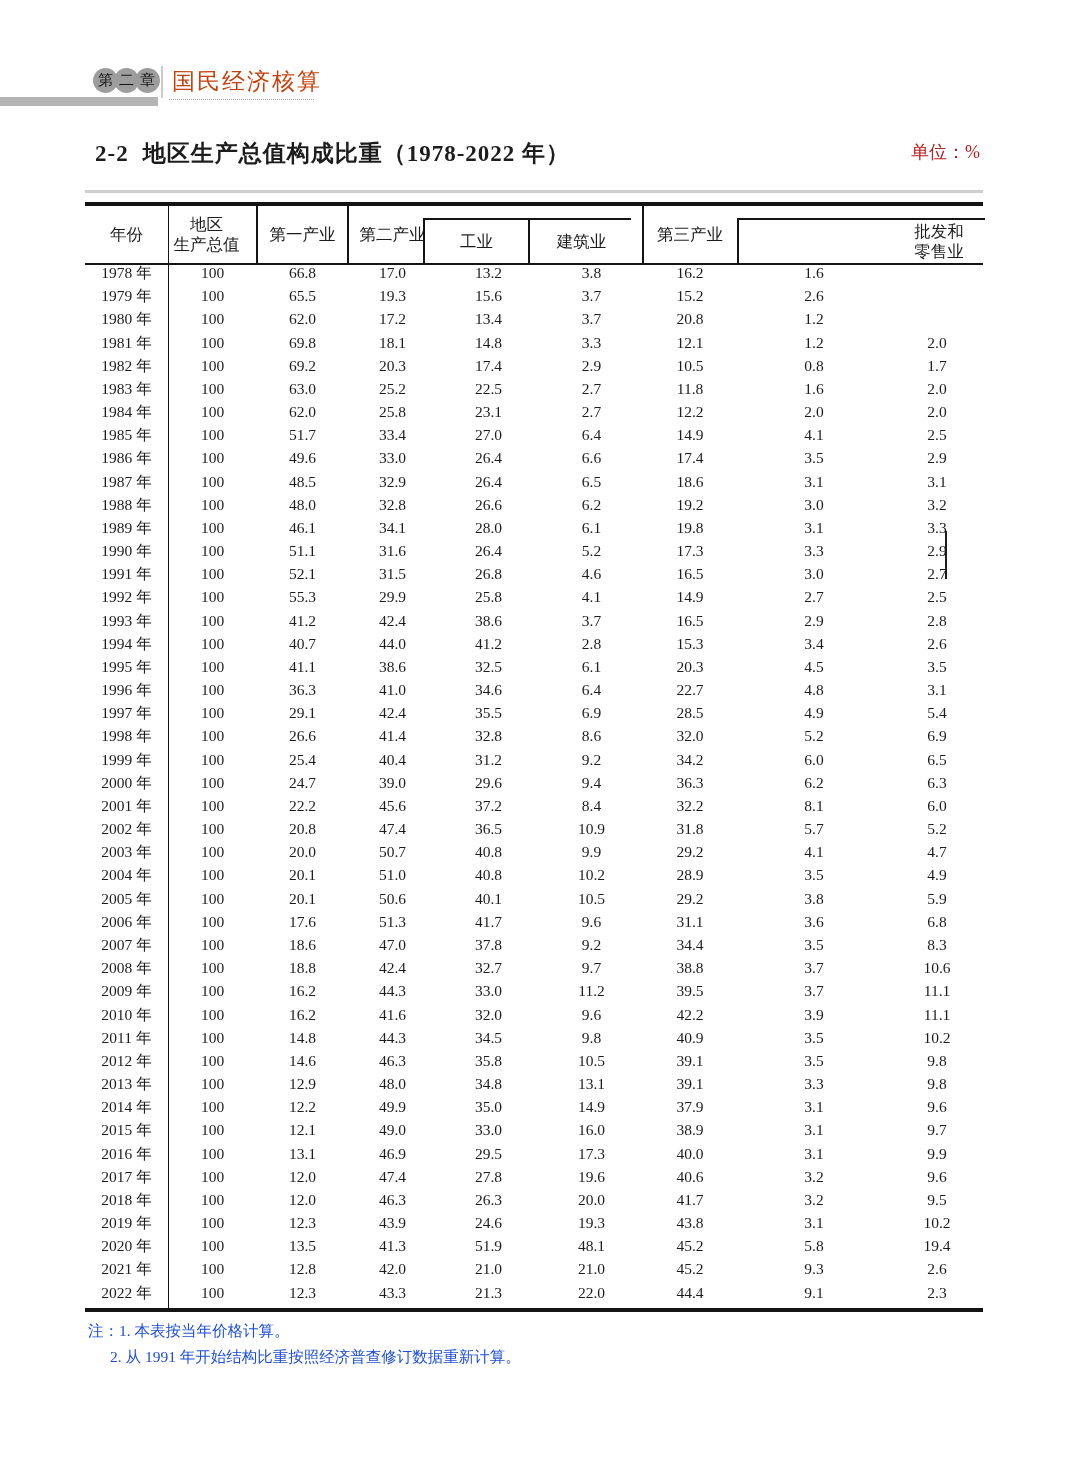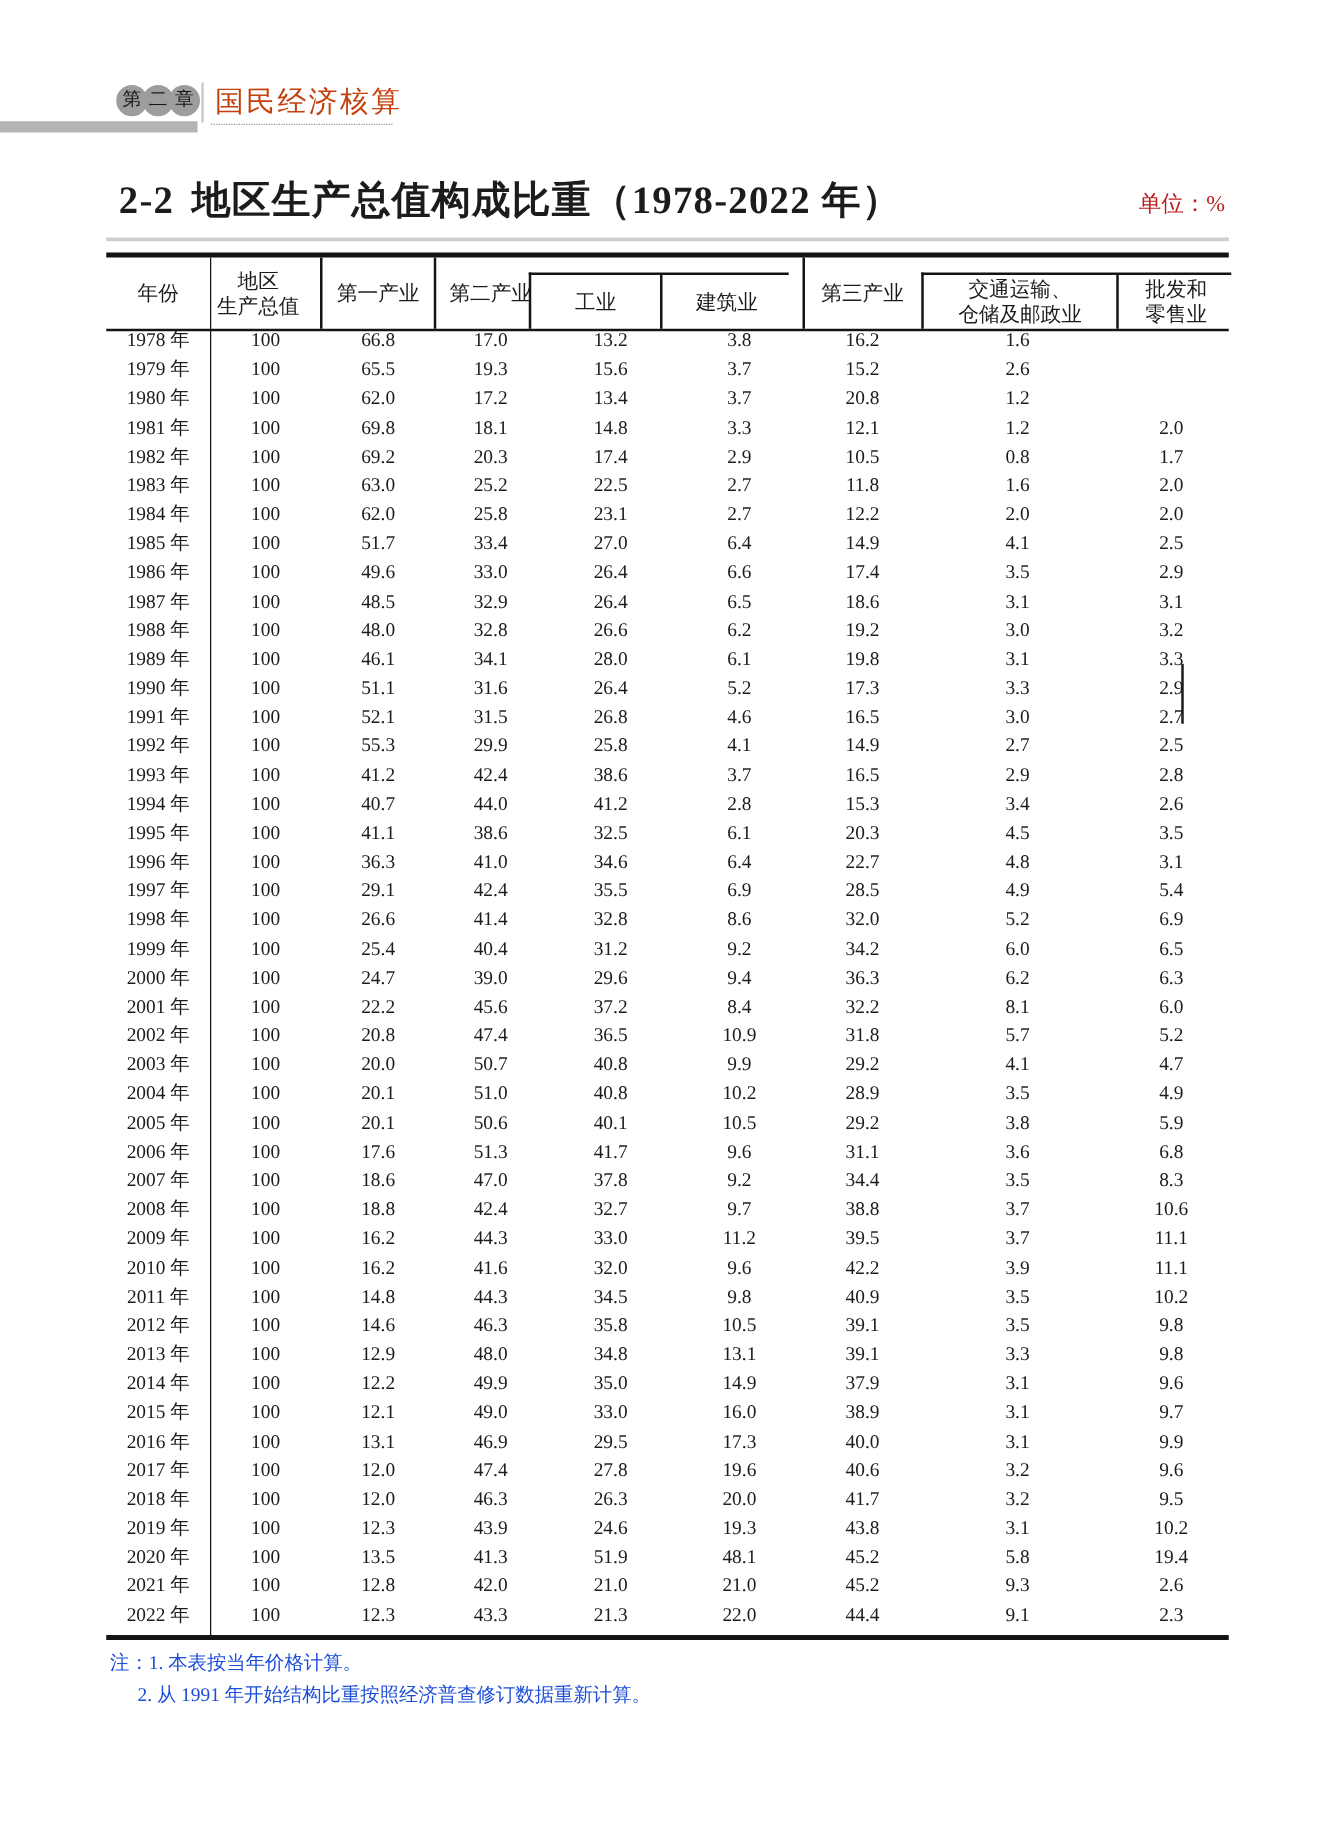--- a/index.html
+++ b/index.html
@@ -19,21 +19,21 @@
   .badge-circle + .badge-circle{margin-left:-4px;}
   .badge-divider{position:absolute; left:161px; top:66px; width:2px; height:32px; background:#cccccc;}
   .chapter-title{position:absolute; left:172px; top:66px; font-size:23px; letter-spacing:2px; color:#c2410c;}
   .dotted-rule{position:absolute; left:169px; top:99px; width:145px; border-bottom:1.5px dotted #9a9a9a;}
 
   
   .title-row{
     position:absolute; left:95px; top:138px; width:885px;
     display:flex; justify-content:space-between; align-items:flex-end;
   }
-  .title-row h1{margin:0; font-size:31px; font-weight:700; letter-spacing:1px; line-height:1.4; white-space:nowrap;}
+  .title-row h1{margin:0; font-size:23px; font-weight:700; letter-spacing:1px; line-height:1.4; white-space:nowrap;}
   .title-number{margin-right:14px;}
   .unit-label{font-size:18px; color:#b91c1c; padding-bottom:6px; white-space:nowrap;}
   .title-divider{position:absolute; left:85px; top:190px; width:898px; height:3px; background:#cecece;}
 
   
   .table-wrap{
     position:absolute; left:85px; top:202px; width:898px;
     border-top:4px solid #141414; border-bottom:4px solid #141414;
   }
   .thead{position:relative; height:57px; border-bottom:2px solid #141414; font-size:16.5px;}
@@ -89,22 +89,20 @@
       <div class="hcell" style="left:83px;width:77px">地区
 生产总值</div>
       <div class="hcell" style="left:172px;width:91px">第一产业</div>
       <div class="hcell" style="left:263px;width:89px">第二产业</div>
       <div class="subbox" style="left:338px;width:206px">
         <div class="hcell sub" style="left:0;width:103px">工业</div>
         <div class="hcell sub" style="left:103px;width:103px">建筑业</div>
       </div>
       <div class="hcell" style="left:558px;width:94px">第三产业</div>
       <div class="subbox" style="left:652px;width:246px">
-        <div class="hcell sub" style="left:0;width:154px">交通运输、
-仓储及邮政业</div>
         <div class="hcell sub" style="left:154px;width:92px">批发和
 零售业</div>
       </div>
       <div class="vline" style="left:171px"></div>
       <div class="vline" style="left:262px"></div>
       <div class="vline" style="left:557px"></div>
     </div>
     <div class="tbody" id="rows">
         <div class="row">
           <span class="cell c0">1978 年</span>

